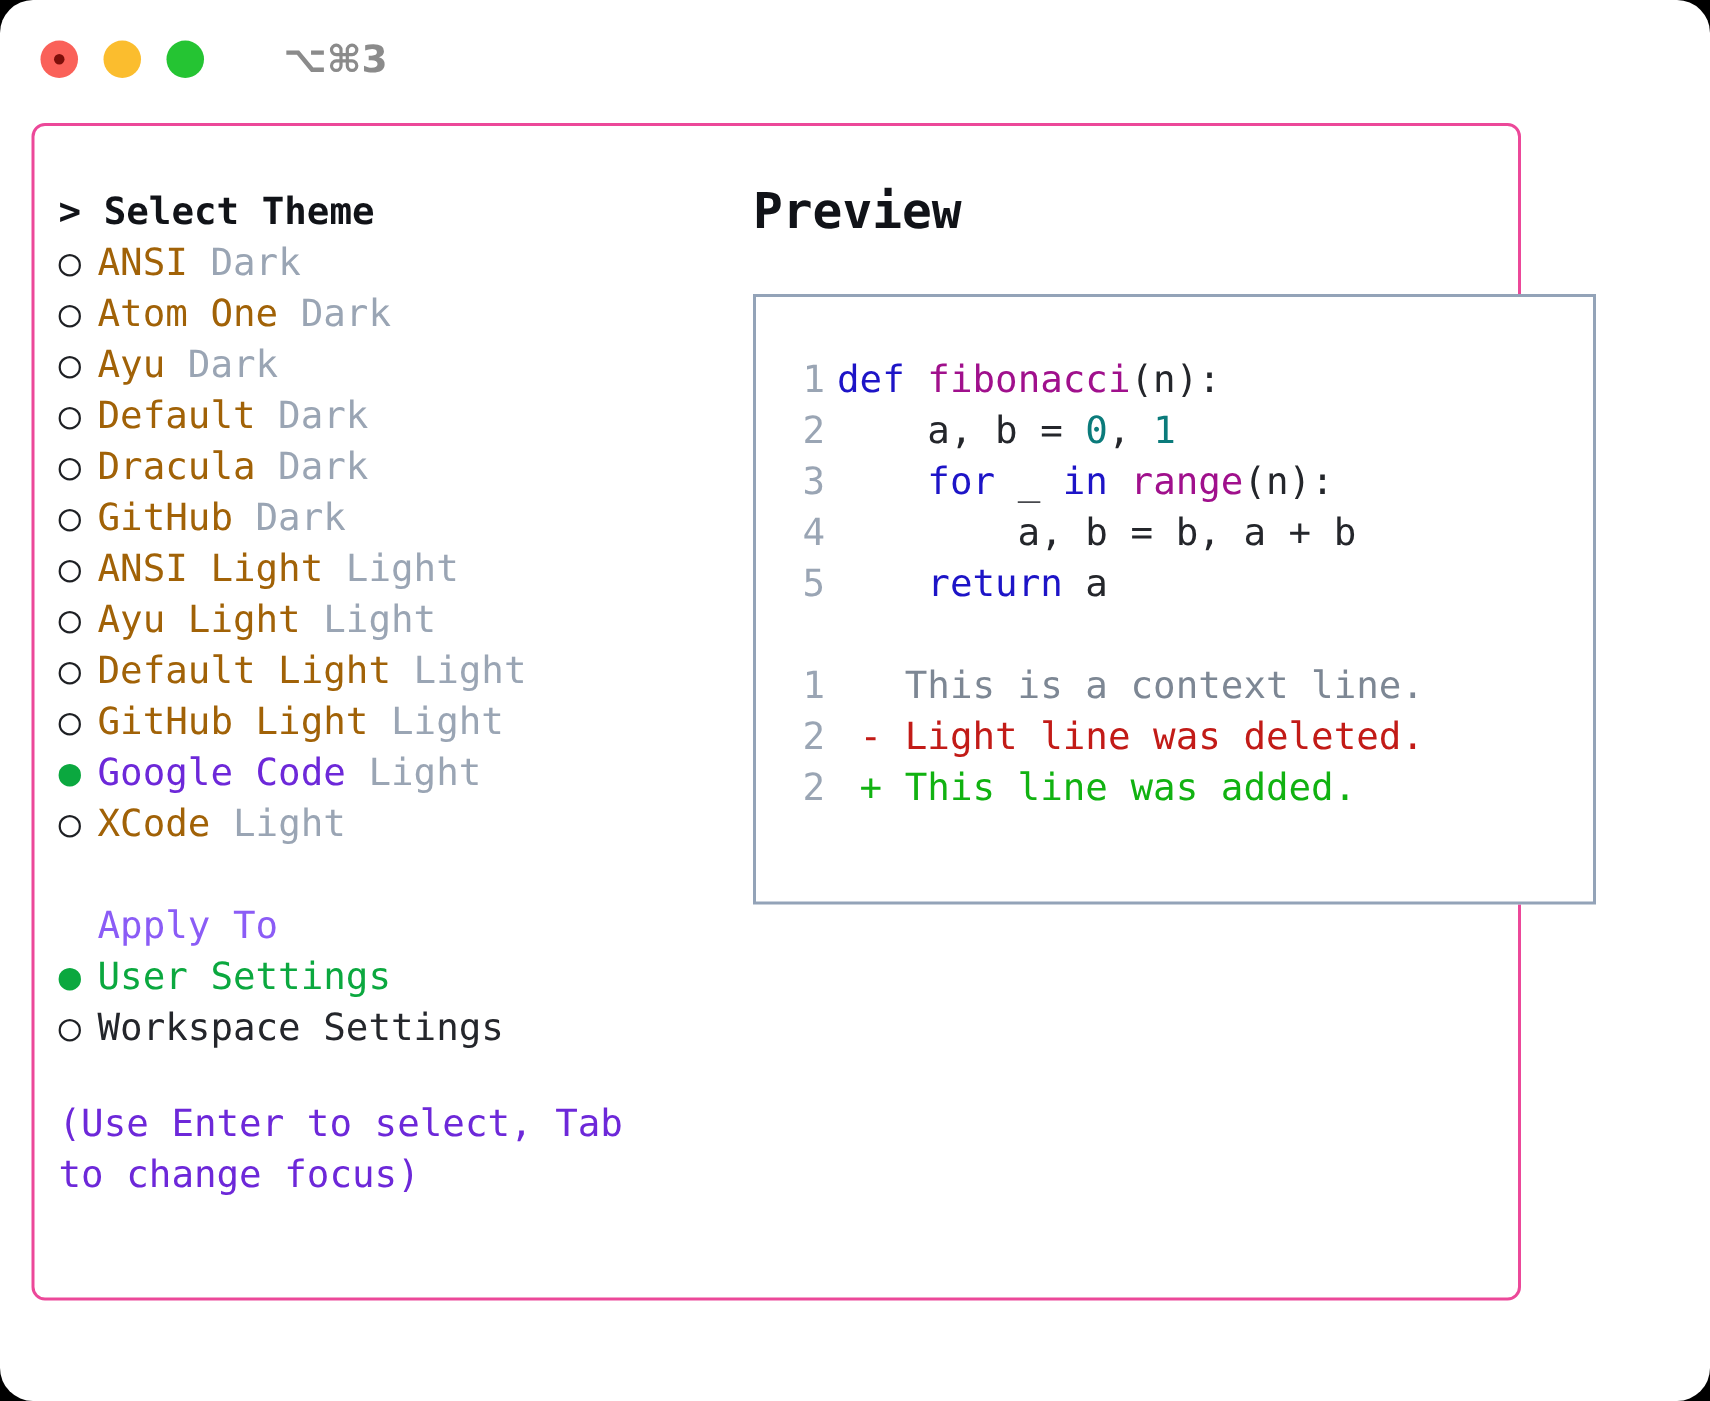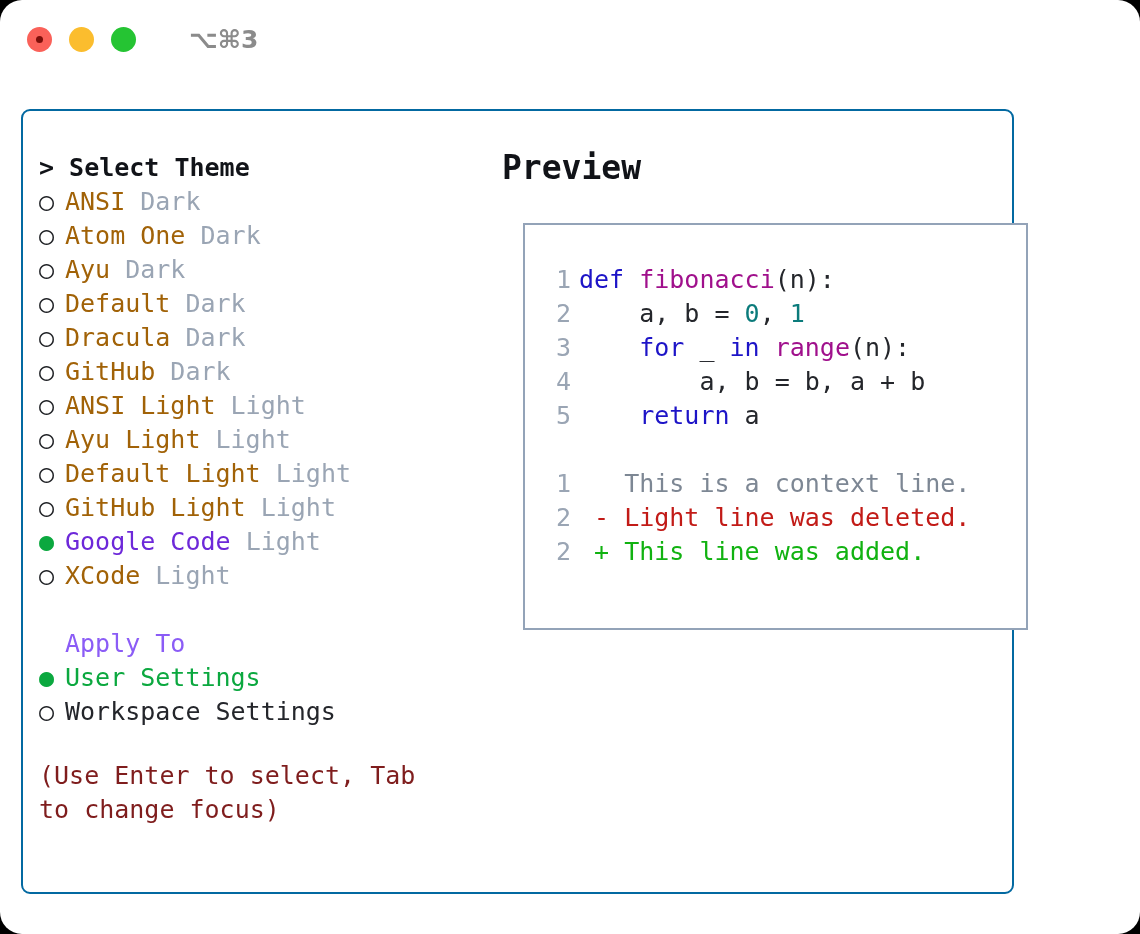--- a/index.html
+++ b/index.html
@@ -45,24 +45,24 @@
     color: #8b8b8b;
     font-size: 25px;
     font-weight: bold;
     letter-spacing: 0px;
     font-family: "DejaVu Sans", sans-serif;
   }
 
   
   #panel {
     position: absolute;
-    left: 21px; top: 109px;
+    left: 21px; top: 82px;
     width: 993px;
     height: 785px;
-    border: 2px solid #0369a1;
+    border: 2px solid #ec4899;
     border-radius: 9px;
     background: #ffffff;
   }
 
   
   #left-col {
     position: absolute;
     left: 16px; top: 40px;
     width: 440px;
   }
@@ -99,46 +99,45 @@
     color: #8b5cf6;
   }
 
   .opt-label { color: #24262b; margin-top: 45px; }
   .opt-label.sel { color: #0ba83f; }
 
   #hint {
     margin-top: 30px;
     font-size: 25px;
     line-height: 34px;
-    color: #7f1d1d;
+    color: #6d28d9;
     width: 420px;
   }
 
   
   #right-col {
     position: absolute;
     left: 479px; top: 40px;
     width: 490px;
   }
 
   #preview-title {
     font-size: 33px;
     line-height: 34px;
     font-weight: bold;
     color: #111318;
     margin-bottom: 38px;
   }
 
   #code-box {
-    width: 505px;
+    width: 562px;
     height: 407px;
     border: 2px solid #93a3b8;
     background: #ffffff;
     padding: 38px 0 0 12px;
-    margin-left: 21px;
   }
 
   .code-line {
     height: 34px;
     line-height: 34px;
     font-size: 25px;
     white-space: pre;
     color: #24262b;
   }
   .ln {

